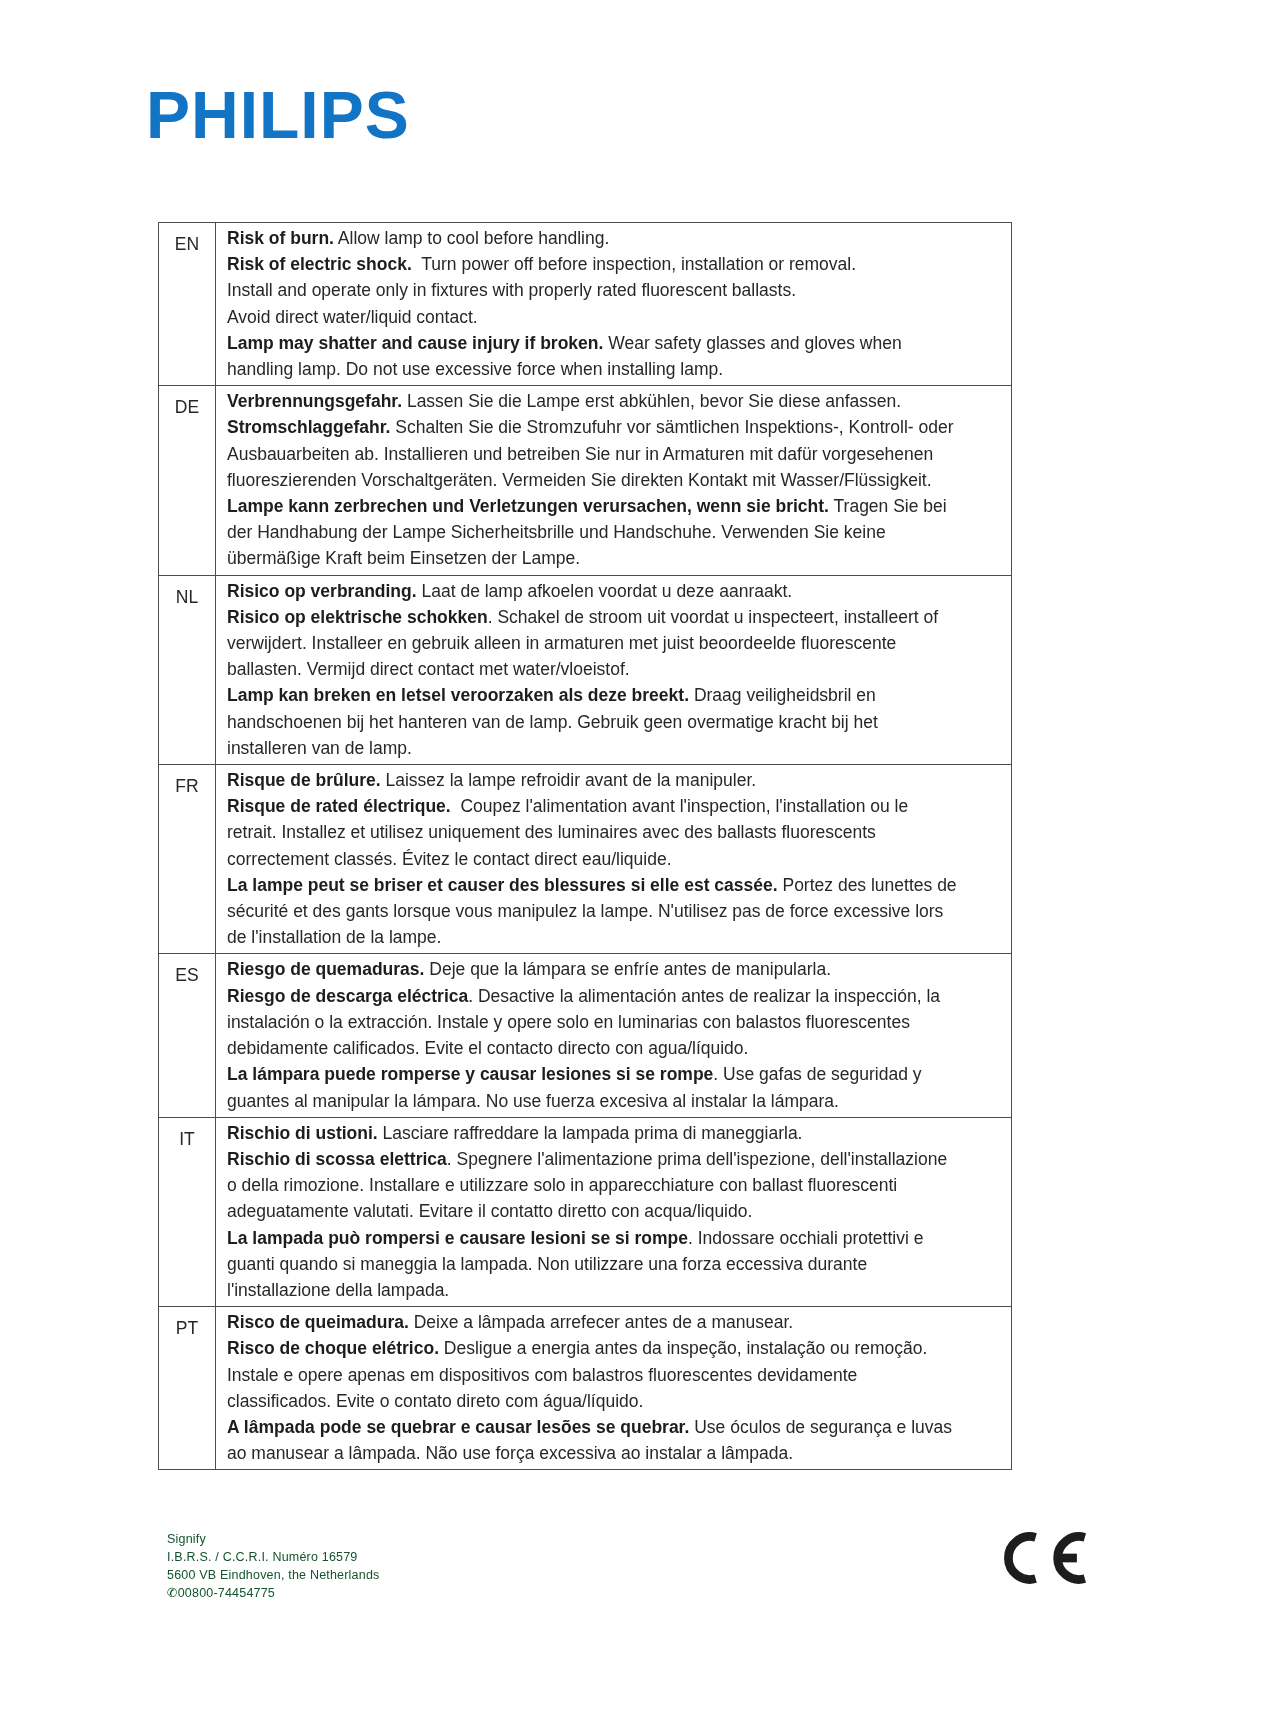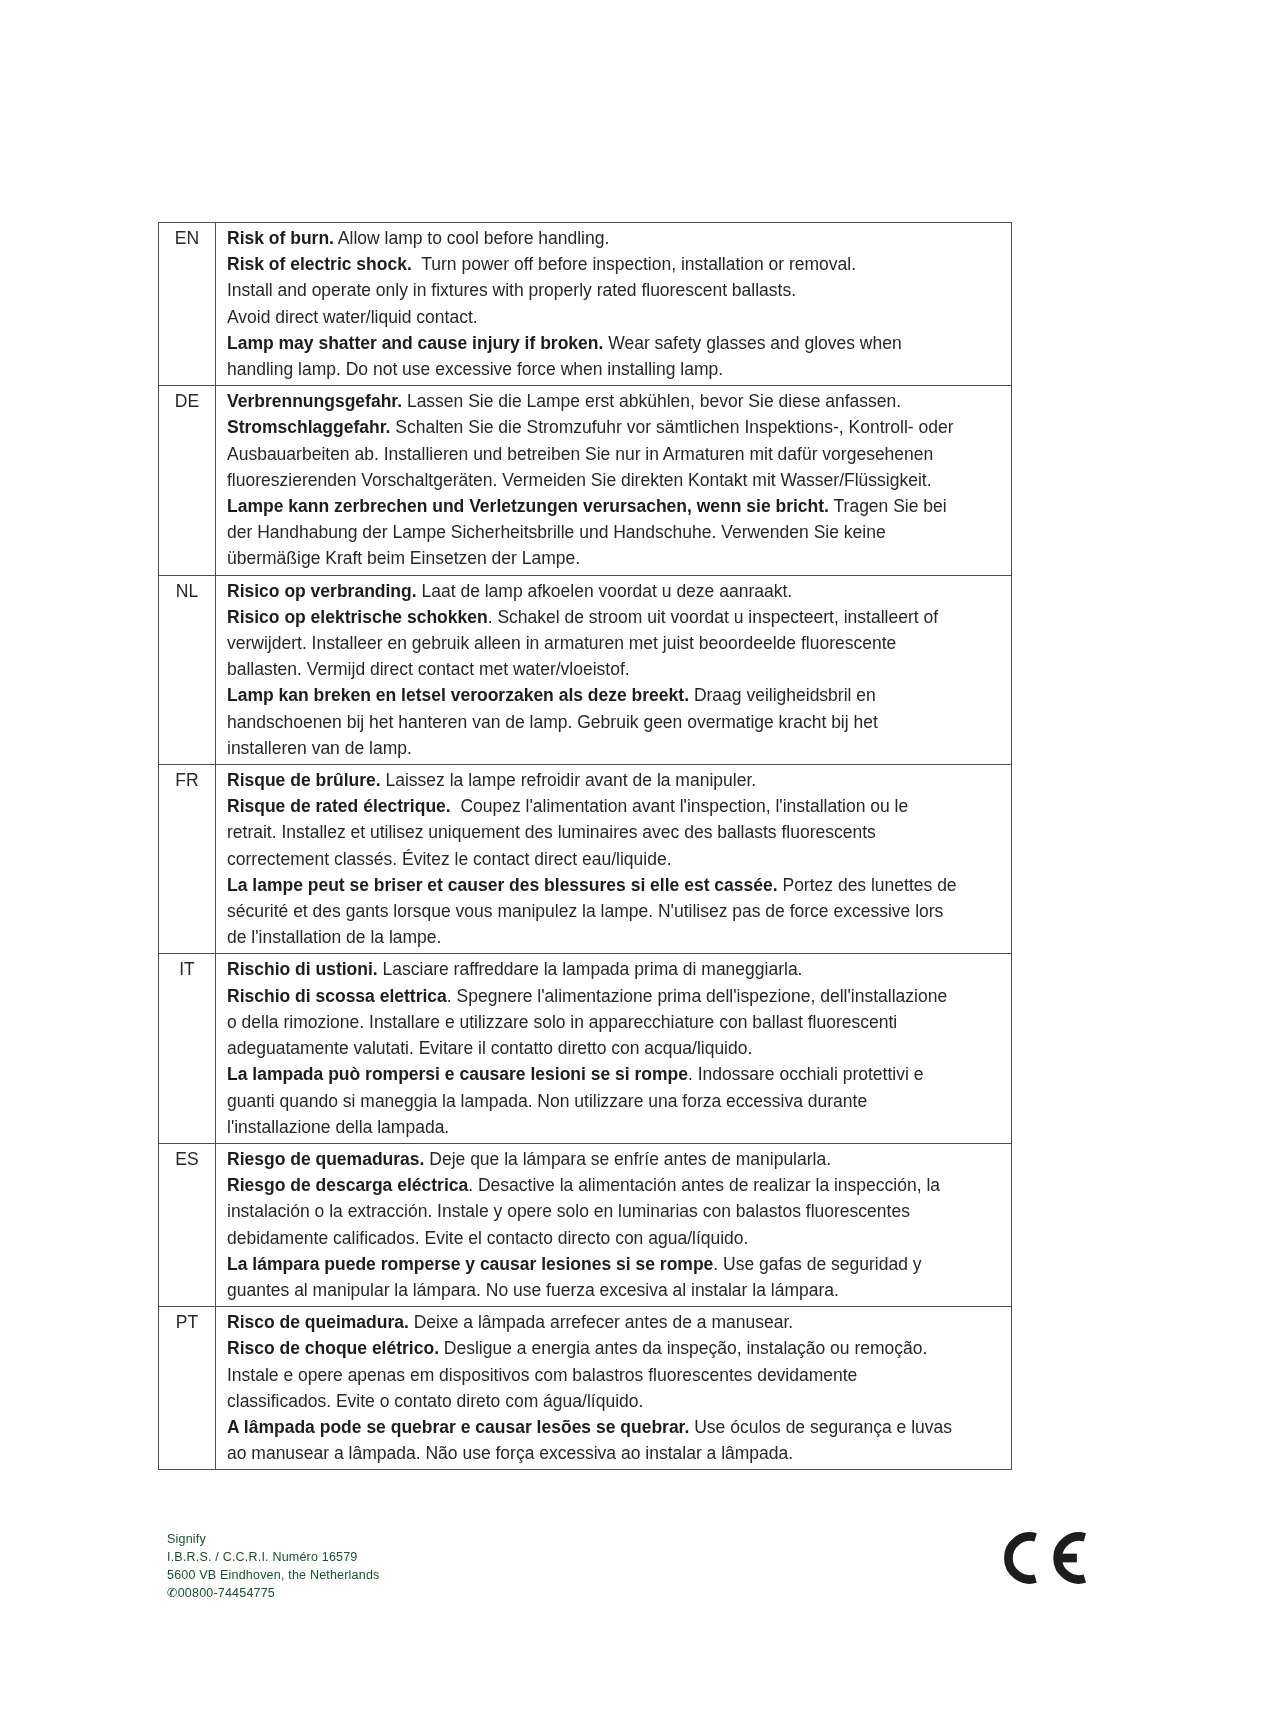--- a/index.html
+++ b/index.html
@@ -31,21 +31,21 @@
   }
   table.warn-table td {
     border: 1.4px solid #4d4d4d;
     font-size: 17.5px;
     color: #272727;
   }
   td.lang {
     width: 54px;
     text-align: center;
     vertical-align: top;
-    padding-top: 2px;
+    padding-top: 8px;
     line-height: 26.2px;
   }
   td.txt {
     padding: 2px 8px 3px 11px;
     line-height: 26.2px;
     white-space: pre-wrap;
     margin-top: 48px;
   }
   td.txt .b { font-weight: bold; color: #1d1d1d; }
   .footer-col {
@@ -63,20 +63,21 @@
     top: 1526px;
     width: 100px;
     height: 64px;
   }
 </style>
 </head>
 <body>
 
 <div class="page">
 
+  <div class="logo" style="color: rgb(17, 116, 196);">PHILIPS</div>
 
   <table class="warn-table">
     <tbody id="table-body">
         <tr>
           <td class="lang">EN</td>
           <td class="txt"><span class="b">Risk of burn.</span><span> Allow lamp to cool before handling.
 </span><span class="b">Risk of electric shock.</span><span>  Turn power off before inspection, installation or removal.
 Install and operate only in fixtures with properly rated fluorescent ballasts.
 Avoid direct water/liquid contact.
 </span><span class="b">Lamp may shatter and cause injury if broken.</span><span> Wear safety glasses and gloves when
@@ -106,37 +107,37 @@
           <td class="lang">FR</td>
           <td class="txt"><span class="b">Risque de brûlure.</span><span> Laissez la lampe refroidir avant de la manipuler.
 </span><span class="b">Risque de rated électrique.</span><span>  Coupez l'alimentation avant l'inspection, l'installation ou le
 retrait. Installez et utilisez uniquement des luminaires avec des ballasts fluorescents
 correctement classés. Évitez le contact direct eau/liquide.
 </span><span class="b">La lampe peut se briser et causer des blessures si elle est cassée.</span><span> Portez des lunettes de
 sécurité et des gants lorsque vous manipulez la lampe. N'utilisez pas de force excessive lors
 de l'installation de la lampe.</span></td>
         </tr>
         <tr>
+          <td class="lang">ES</td>
+          <td class="txt"><span class="b">Riesgo de quemaduras.</span><span> Deje que la lámpara se enfríe antes de manipularla.
+</span><span class="b">Riesgo de descarga eléctrica</span><span>. Desactive la alimentación antes de realizar la inspección, la
+instalación o la extracción. Instale y opere solo en luminarias con balastos fluorescentes
+debidamente calificados. Evite el contacto directo con agua/líquido.
+</span><span class="b">La lámpara puede romperse y causar lesiones si se rompe</span><span>. Use gafas de seguridad y
+guantes al manipular la lámpara. No use fuerza excesiva al instalar la lámpara.</span></td>
+        </tr>
+        <tr>
           <td class="lang">IT</td>
           <td class="txt"><span class="b">Rischio di ustioni.</span><span> Lasciare raffreddare la lampada prima di maneggiarla.
 </span><span class="b">Rischio di scossa elettrica</span><span>. Spegnere l'alimentazione prima dell'ispezione, dell'installazione
 o della rimozione. Installare e utilizzare solo in apparecchiature con ballast fluorescenti
 adeguatamente valutati. Evitare il contatto diretto con acqua/liquido.
 </span><span class="b">La lampada può rompersi e causare lesioni se si rompe</span><span>. Indossare occhiali protettivi e
 guanti quando si maneggia la lampada. Non utilizzare una forza eccessiva durante
 l'installazione della lampada.</span></td>
-        </tr>
-        <tr>
-          <td class="lang">ES</td>
-          <td class="txt"><span class="b">Riesgo de quemaduras.</span><span> Deje que la lámpara se enfríe antes de manipularla.
-</span><span class="b">Riesgo de descarga eléctrica</span><span>. Desactive la alimentación antes de realizar la inspección, la
-instalación o la extracción. Instale y opere solo en luminarias con balastos fluorescentes
-debidamente calificados. Evite el contacto directo con agua/líquido.
-</span><span class="b">La lámpara puede romperse y causar lesiones si se rompe</span><span>. Use gafas de seguridad y
-guantes al manipular la lámpara. No use fuerza excesiva al instalar la lámpara.</span></td>
         </tr>
         <tr>
           <td class="lang">PT</td>
           <td class="txt"><span class="b">Risco de queimadura.</span><span> Deixe a lâmpada arrefecer antes de a manusear.
 </span><span class="b">Risco de choque elétrico.</span><span> Desligue a energia antes da inspeção, instalação ou remoção.
 Instale e opere apenas em dispositivos com balastros fluorescentes devidamente
 classificados. Evite o contato direto com água/líquido.
 </span><span class="b">A lâmpada pode se quebrar e causar lesões se quebrar.</span><span> Use óculos de segurança e luvas
 ao manusear a lâmpada. Não use força excessiva ao instalar a lâmpada.</span></td>
         </tr>

